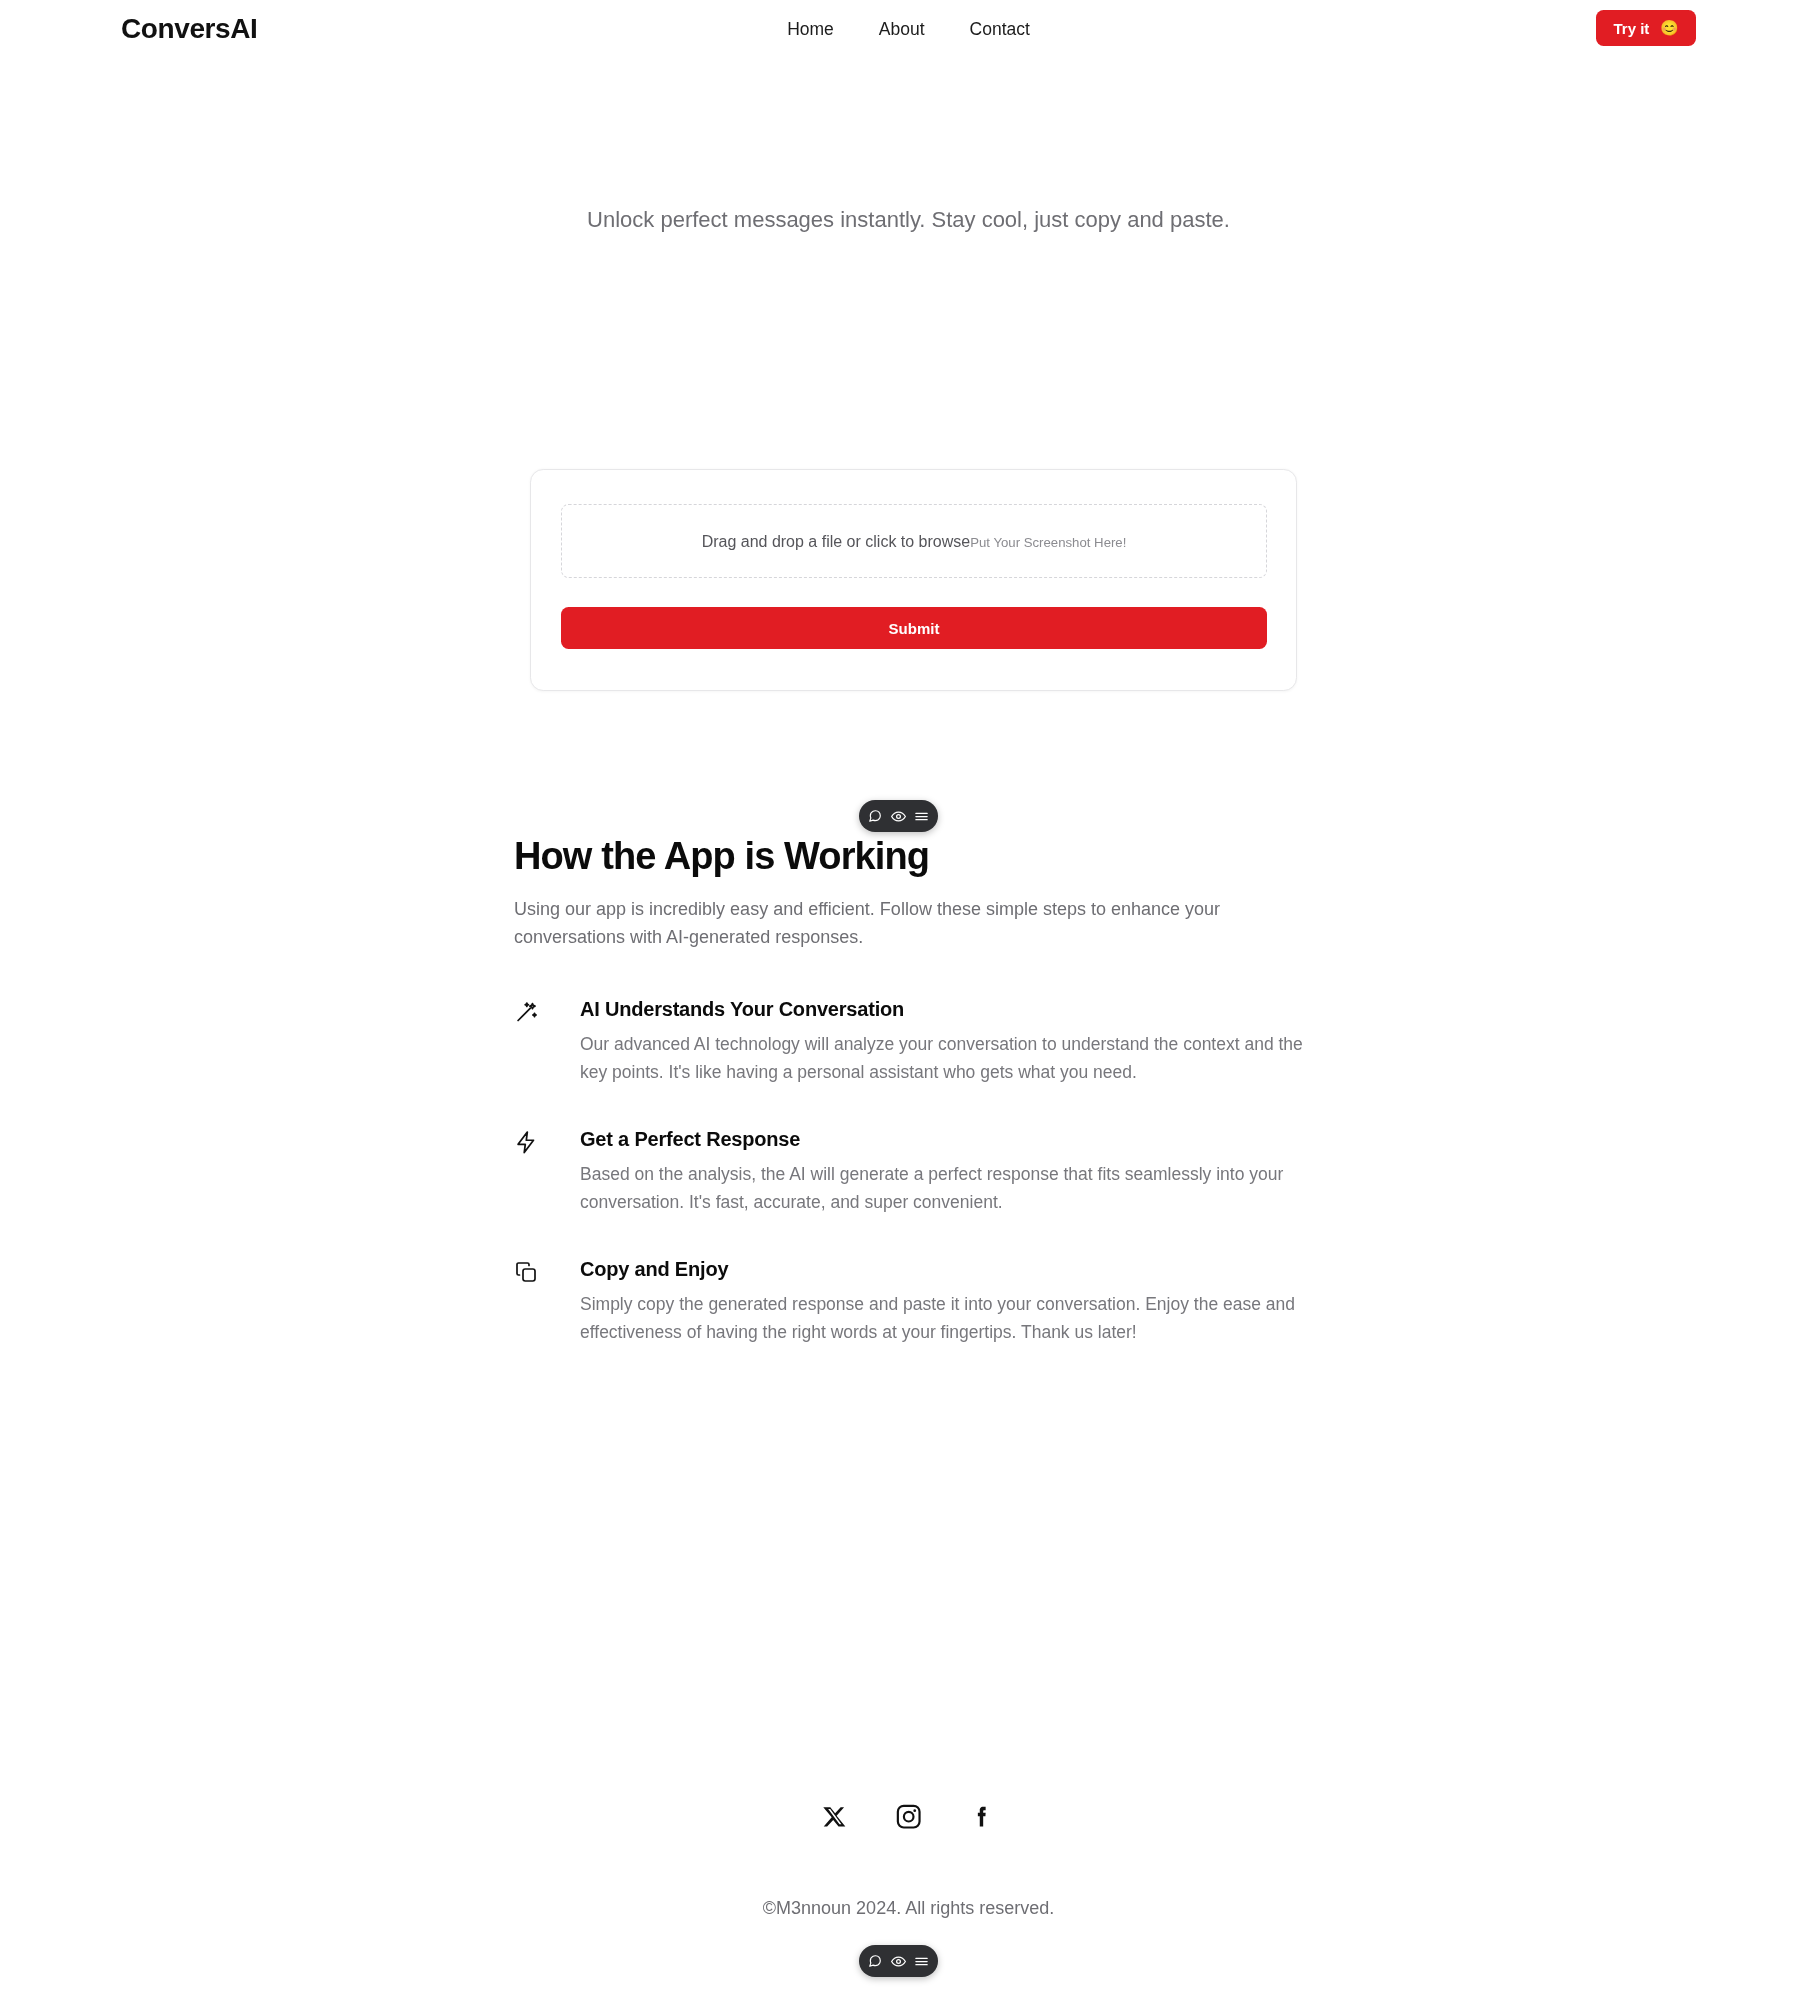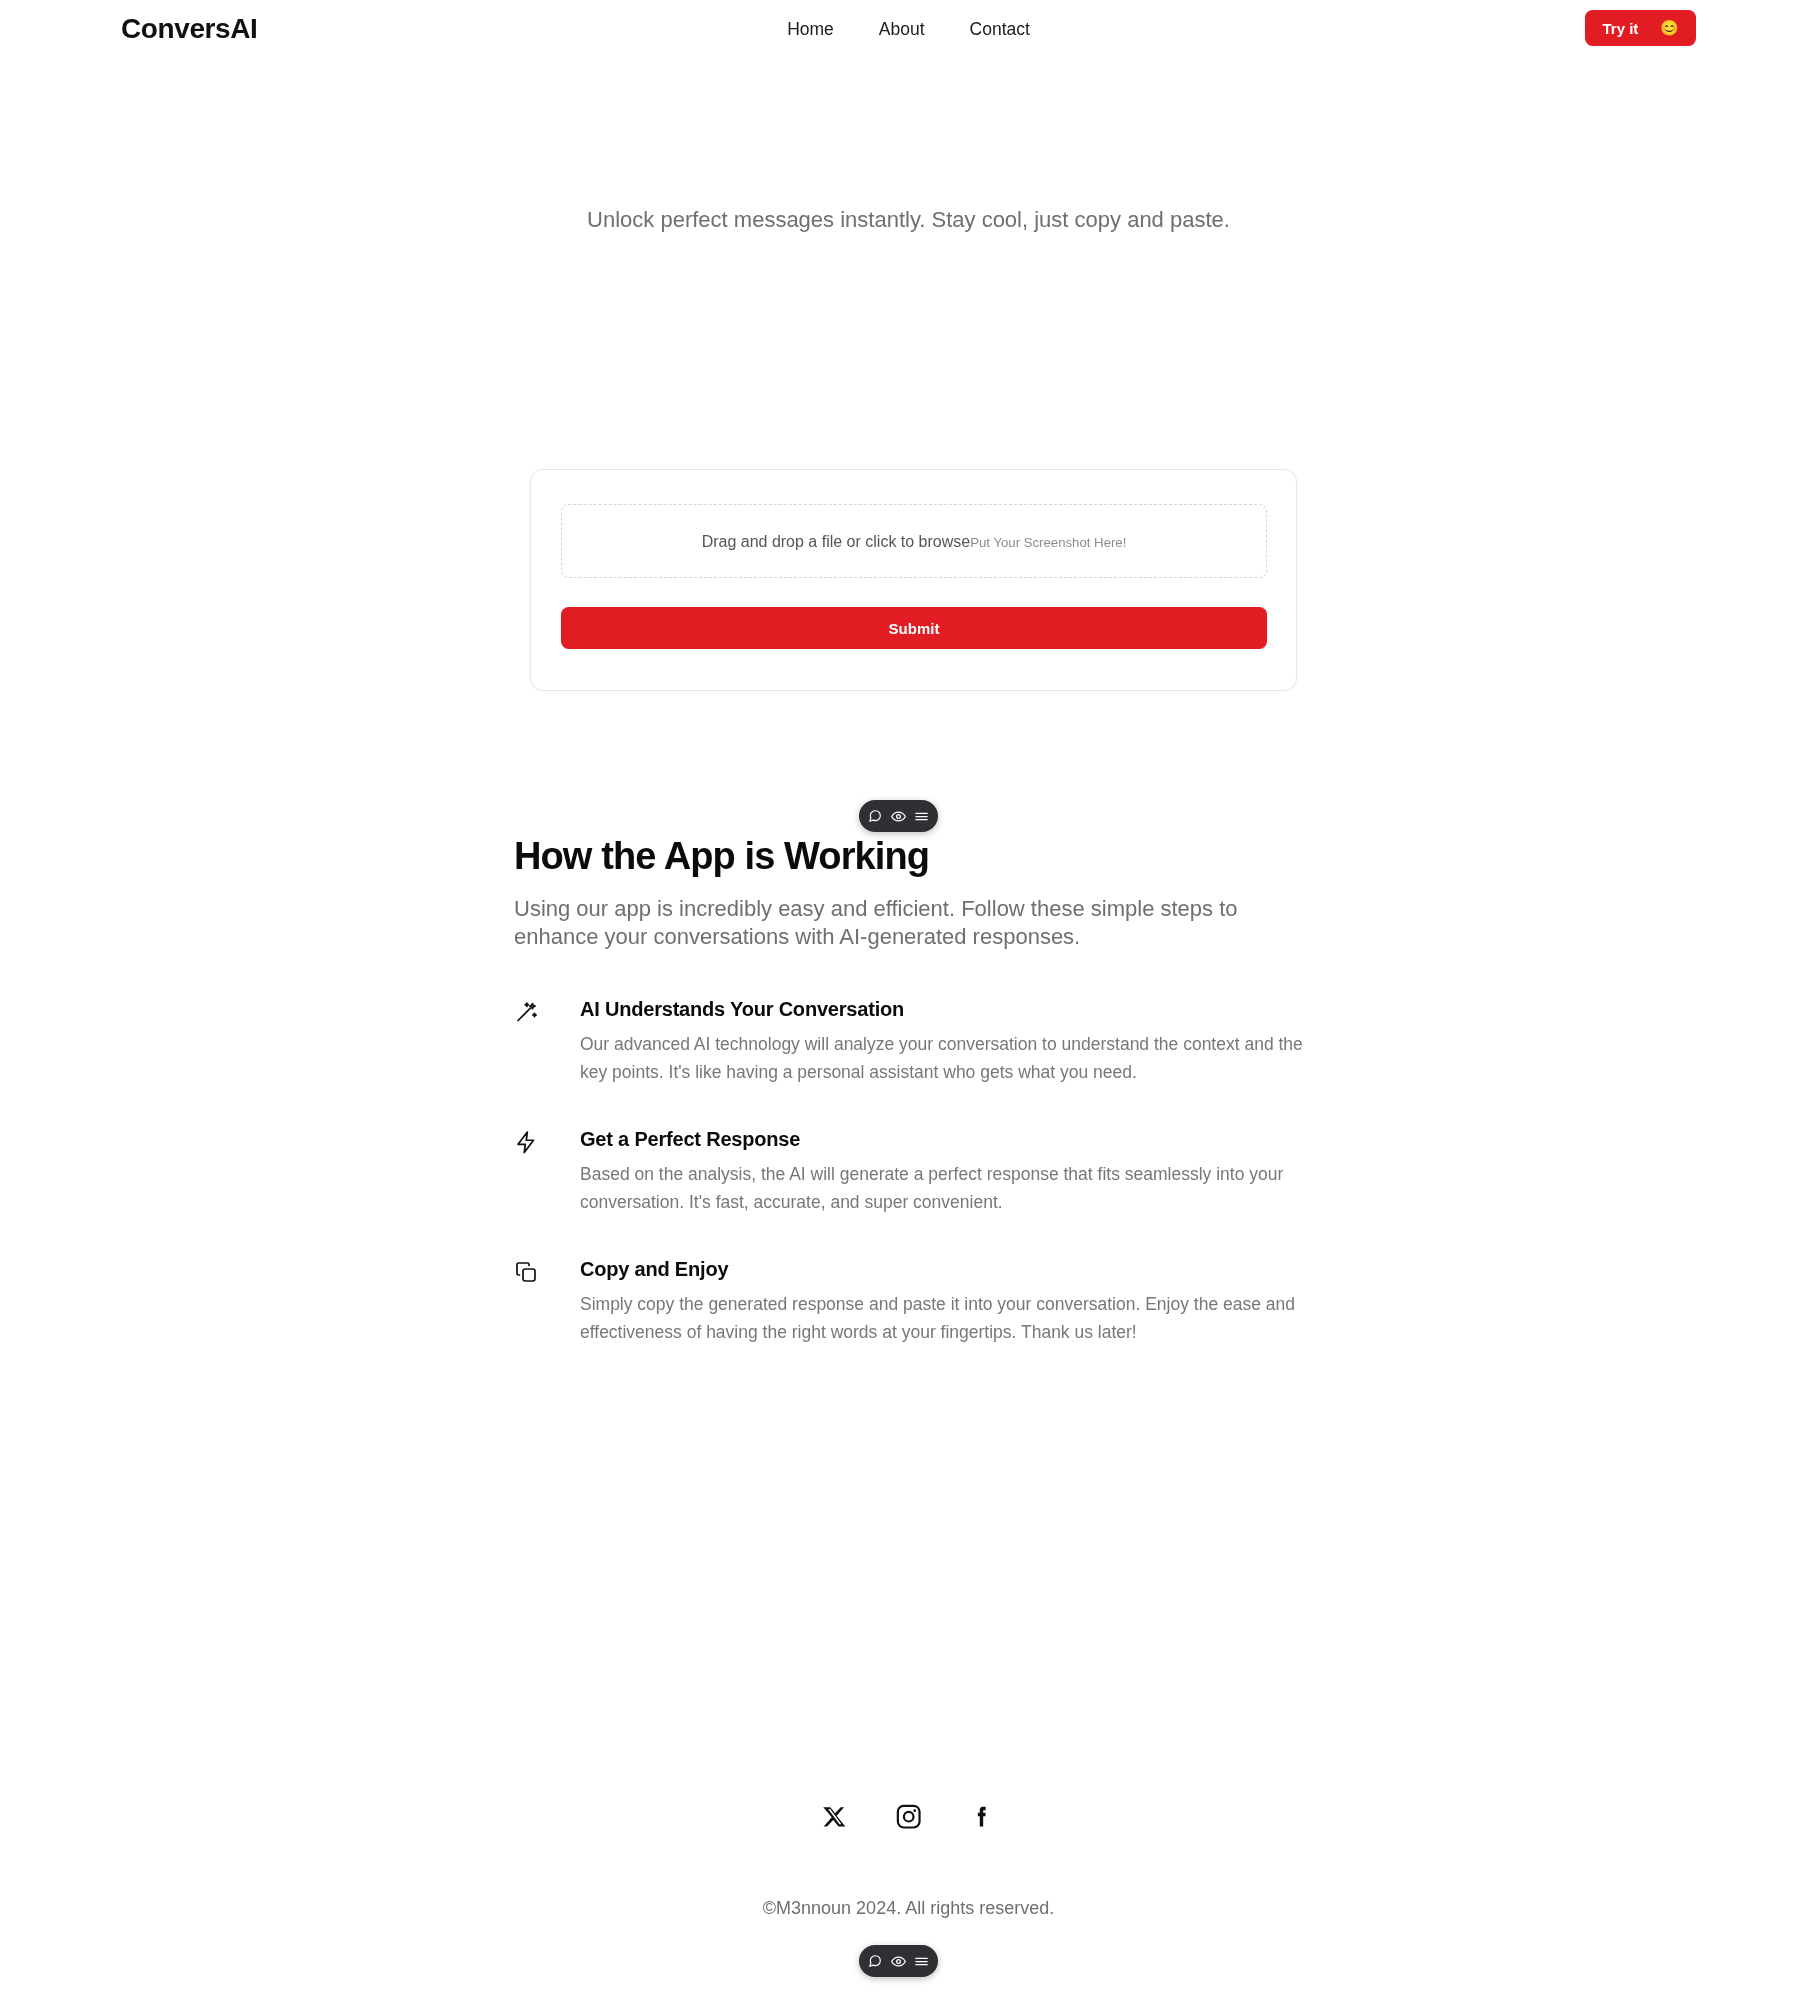--- a/index.html
+++ b/index.html
@@ -57,21 +57,21 @@
     background: #e11d23;
     color: #ffffff;
     border: none;
     border-radius: 7.6px;
     height: 36px;
     padding: 0 17px;
     font-size: 15px;
     font-weight: 600;
     display: flex;
     align-items: center;
-    gap: 22px;
+    gap: 11px;
     cursor: pointer;
   }
 
   
   .hero {
     position: absolute;
     top: 189px;
     left: 0;
     width: 1817px;
     text-align: center;
@@ -162,21 +162,21 @@
   }
   .section-title {
     font-size: 38px;
     font-weight: bold;
     letter-spacing: -0.9px;
     color: #0b0b0b;
     line-height: 47px;
   }
   .section-desc {
     margin-top: 15px;
-    font-size: 22px;
+    font-size: 18px;
     line-height: 28px;
     color: #6e6e73;
     width: 800px;
   }
 
   .steps { margin-top: 45px; }
   .step {
     position: relative;
     display: flex;
     gap: 0;

